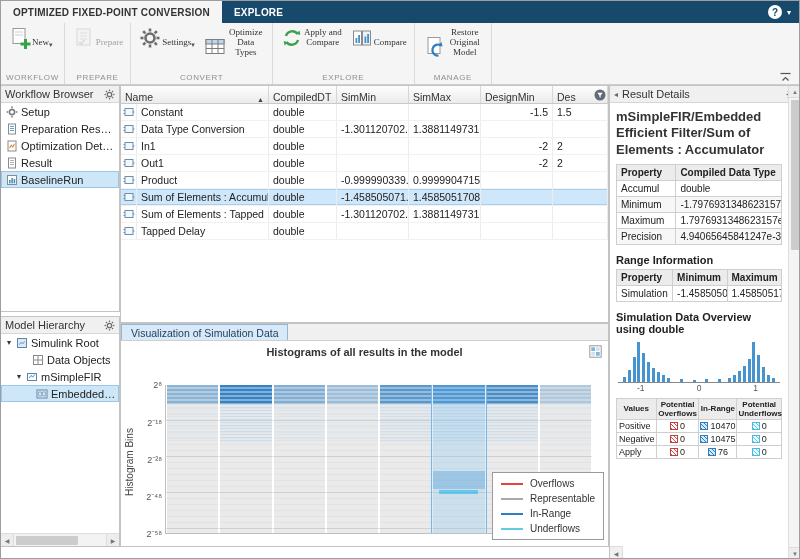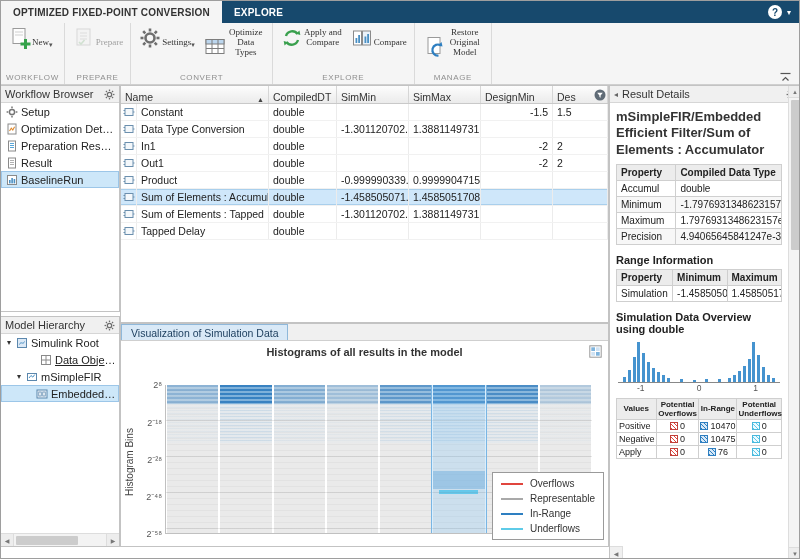--- a/index.html
+++ b/index.html
@@ -271,36 +271,36 @@
                 <line x1="0.6" y1="6" x2="2.2" y2="6"></line>
                 <line x1="9.8" y1="6" x2="11.4" y2="6"></line>
               </g>
             </svg>
           </span>
           <span class="lbl">Setup</span>
         </div>
         <div class="tree-row">
           <span class="icon">
             <svg width="12" height="12" viewBox="0 0 12 12">
-              <rect x="2" y="1" width="8" height="10" fill="#fff" stroke="#8a8a8a"></rect>
-              <path d="M3.5 8 l1.8 -2.8 1.5 1.8 1.8 -3.2" fill="none" stroke="#e08a2e" stroke-width="1.1"></path>
-            </svg>
-          </span>
-          <span class="lbl">Optimization Details</span>
-        </div>
-        <div class="tree-row">
-          <span class="icon">
-            <svg width="12" height="12" viewBox="0 0 12 12">
               <rect x="2.5" y="1" width="7" height="10" fill="#fff" stroke="#8a8a8a"></rect>
               <line x1="4" y1="3.5" x2="8" y2="3.5" stroke="#58a6d8"></line>
               <line x1="4" y1="5.5" x2="8" y2="5.5" stroke="#58a6d8"></line>
               <line x1="4" y1="7.5" x2="8" y2="7.5" stroke="#58a6d8"></line>
             </svg>
           </span>
           <span class="lbl">Preparation Results</span>
+        </div>
+        <div class="tree-row">
+          <span class="icon">
+            <svg width="12" height="12" viewBox="0 0 12 12">
+              <rect x="2" y="1" width="8" height="10" fill="#fff" stroke="#8a8a8a"></rect>
+              <path d="M3.5 8 l1.8 -2.8 1.5 1.8 1.8 -3.2" fill="none" stroke="#e08a2e" stroke-width="1.1"></path>
+            </svg>
+          </span>
+          <span class="lbl">Optimization Details</span>
         </div>
         <div class="tree-row">
           <span class="icon">
             <svg width="12" height="12" viewBox="0 0 12 12">
               <rect x="2.5" y="1" width="7" height="10" fill="#fff" stroke="#8a8a8a"></rect>
               <line x1="4" y1="3.5" x2="8" y2="3.5" stroke="#b0b0b0"></line>
               <line x1="4" y1="5.5" x2="8" y2="5.5" stroke="#b0b0b0"></line>
               <line x1="4" y1="7.5" x2="8" y2="7.5" stroke="#b0b0b0"></line>
             </svg>
           </span>
@@ -343,21 +343,21 @@
         <div class="tree-row" style="padding-left: 4px;">
           <span class="expander">▾</span>
           <span class="icon">
             <svg width="12" height="12" viewBox="0 0 12 12">
               <rect x="1.5" y="1.5" width="9" height="9" fill="#dce9f6" stroke="#5b87ad"></rect>
               <path d="M3.5 7.5 c1.5 -4 3.5 1 5 -3" fill="none" stroke="#4a90c4"></path>
             </svg>
           </span>
           <span class="lbl">Simulink Root</span>
         </div>
-        <div class="tree-row" style="padding-left: 28px; text-decoration: underline;">
+        <div class="tree-row" style="padding-left: 20px;">
           <span class="spacer"></span>
           <span class="icon">
             <svg width="12" height="12" viewBox="0 0 12 12">
               <rect x="1.5" y="1.5" width="9" height="9" fill="#fff" stroke="#8a8a8a"></rect>
               <line x1="1.5" y1="6" x2="10.5" y2="6" stroke="#8a8a8a"></line>
               <line x1="6" y1="1.5" x2="6" y2="10.5" stroke="#8a8a8a"></line>
             </svg>
           </span>
           <span class="lbl">Data Objects</span>
         </div>

